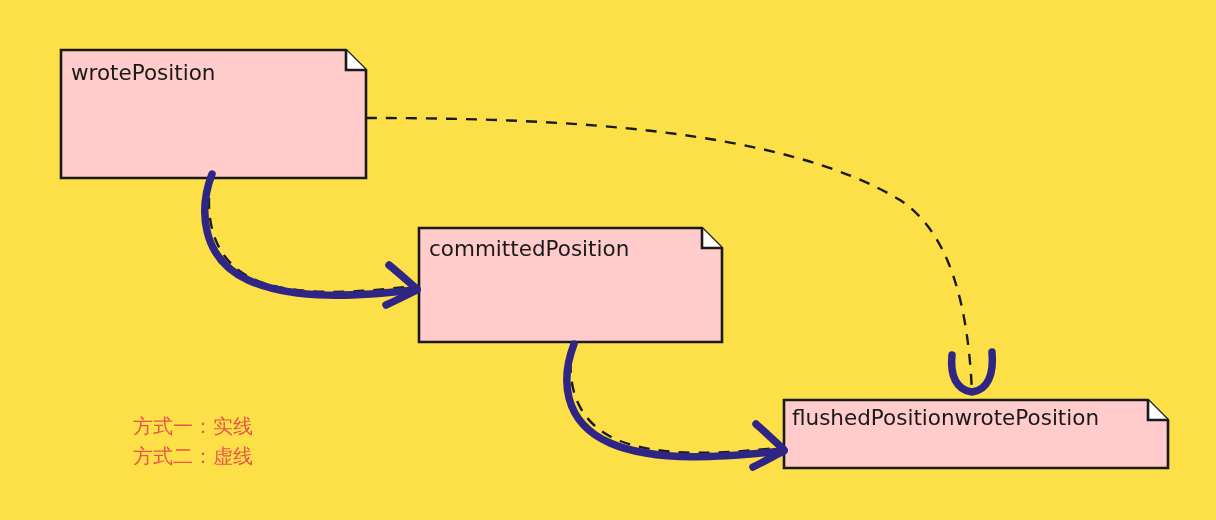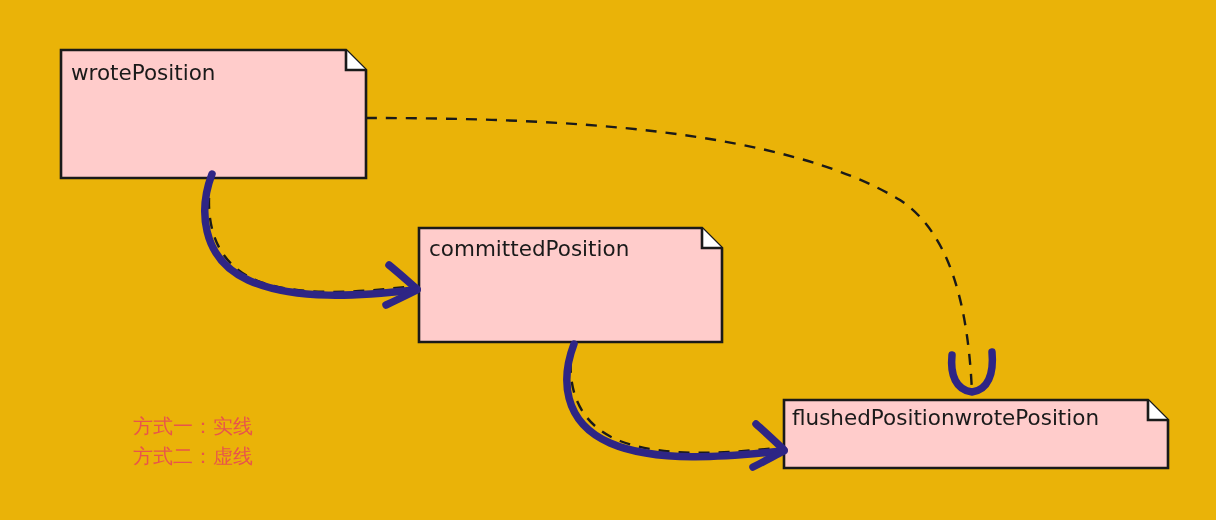--- a/index.html
+++ b/index.html
@@ -4,21 +4,21 @@
 <style>
   html, body {
     margin: 0;
     padding: 0;
     background: #ffffff;
   }
   #canvas {
     position: relative;
     width: 1216px;
     height: 520px;
-    background: #eab308;
+    background: #fde047;
     overflow: hidden;
     font-family: "DejaVu Sans", "Liberation Sans", sans-serif;
   }
   #diagram-svg {
     position: absolute;
     left: 0;
     top: 0;
     width: 1216px;
     height: 520px;
   }

